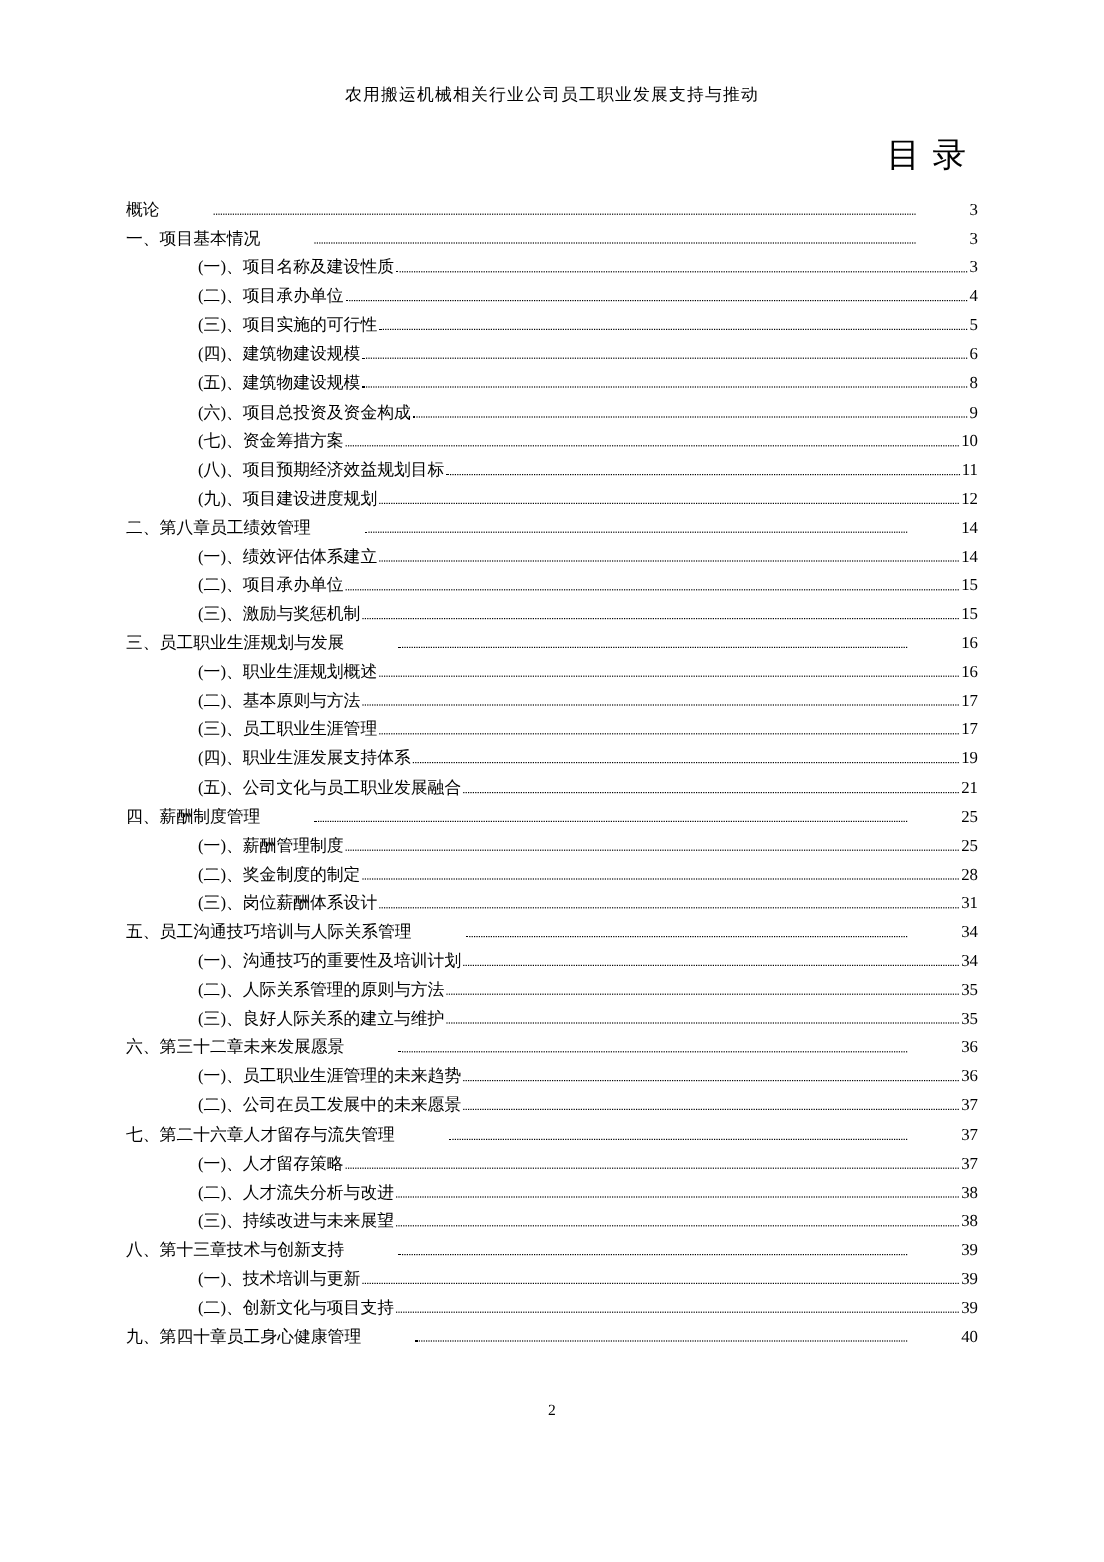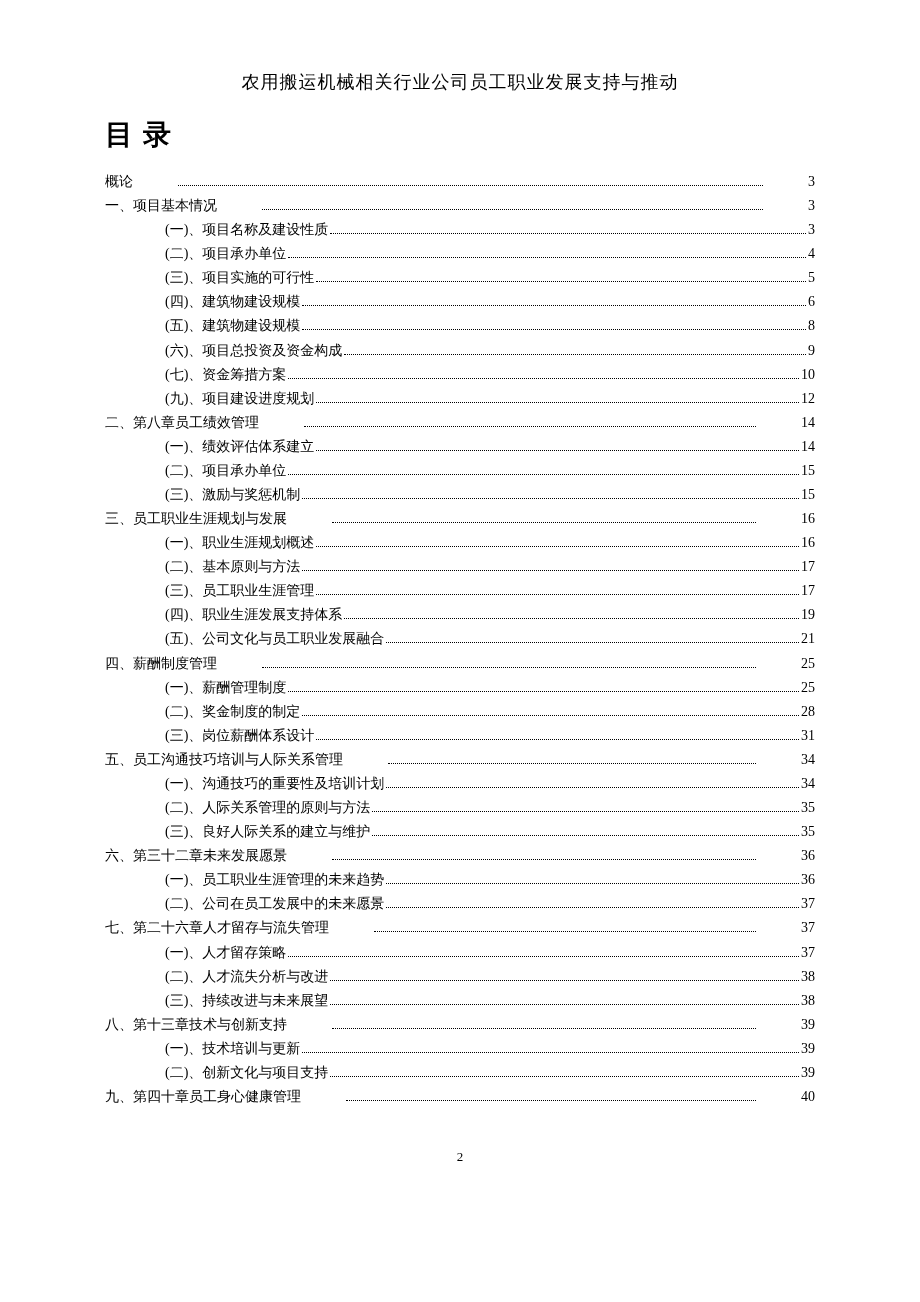--- a/index.html
+++ b/index.html
@@ -9,28 +9,28 @@
     font-family: "SimSun", "宋体", serif;
     color: #000;
     width: 920px;
   }
   .page {
     padding: 70px 105px 30px 105px;
     box-sizing: border-box;
   }
   .header-title {
     text-align: center;
-    font-size: 18px;
+    font-size: 14px;
     letter-spacing: 1px;
     margin-bottom: 22px;
   }
   .toc-title {
-    text-align: left;
+    text-align: right;
     font-size: 28px;
-    font-weight: bold;
+    font-weight: normal;
     letter-spacing: 10px;
     margin-bottom: 16px;
     font-family: "SimHei", "黑体", sans-serif;
   }
   .toc-line {
     display: flex;
     align-items: baseline;
     font-size: 14px;
     line-height: 1.72;
     white-space: nowrap;
@@ -106,20 +106,25 @@
         <span class="toc-label">(六)、项目总投资及资金构成</span>
         <span class="toc-dots"></span>
         <span class="toc-page">9</span>
       </div>
       <div class="toc-line level2">
         <span class="toc-label">(七)、资金筹措方案</span>
         <span class="toc-dots"></span>
         <span class="toc-page">10</span>
       </div>
       <div class="toc-line level2">
+        <span class="toc-label">(八)、项目预期经济效益规划目标</span>
+        <span class="toc-dots"></span>
+        <span class="toc-page">11</span>
+      </div>
+      <div class="toc-line level2">
         <span class="toc-label">(九)、项目建设进度规划</span>
         <span class="toc-dots"></span>
         <span class="toc-page">12</span>
       </div>
       <div class="toc-line level1">
         <span class="toc-label">二、第八章员工绩效管理</span>
         <span class="toc-dots"></span>
         <span class="toc-page">14</span>
       </div>
       <div class="toc-line level2">

